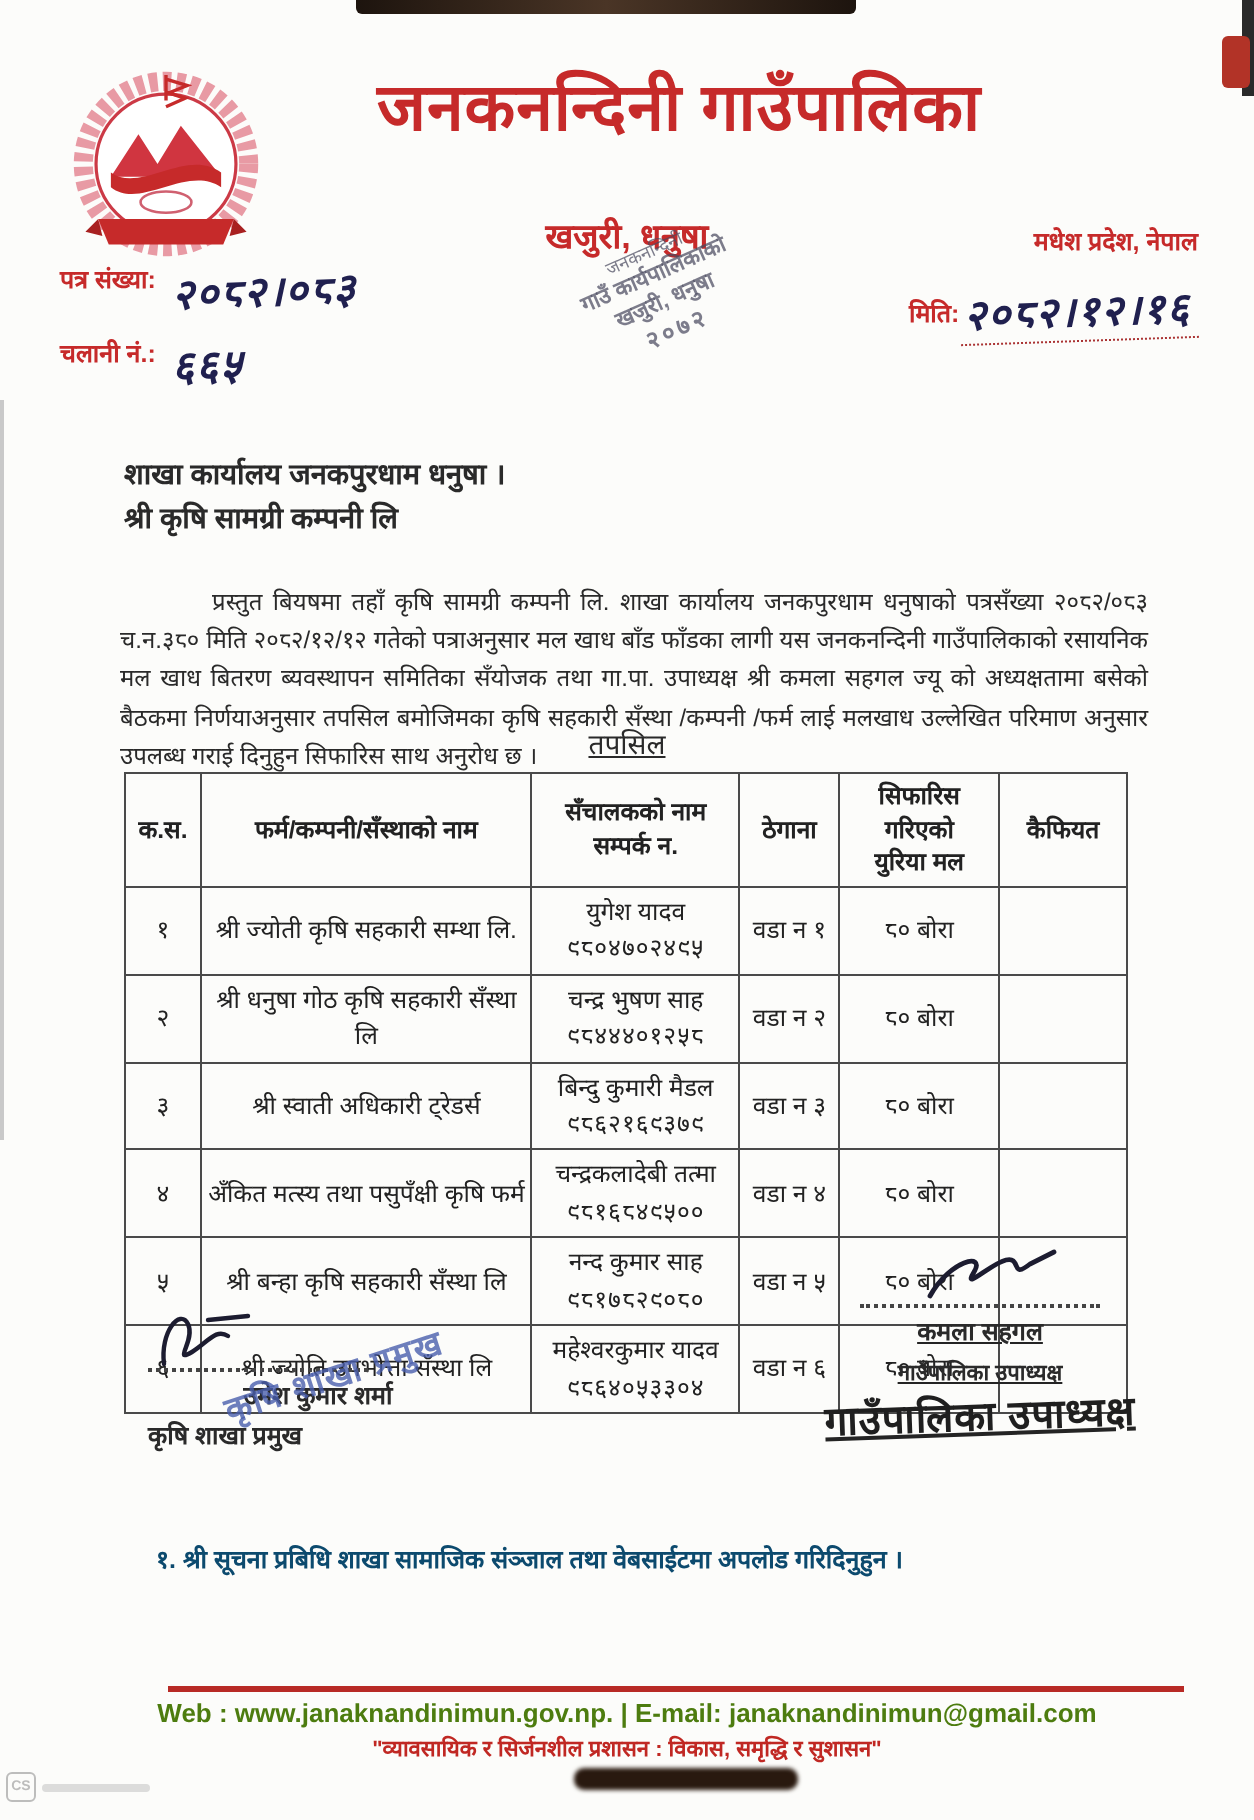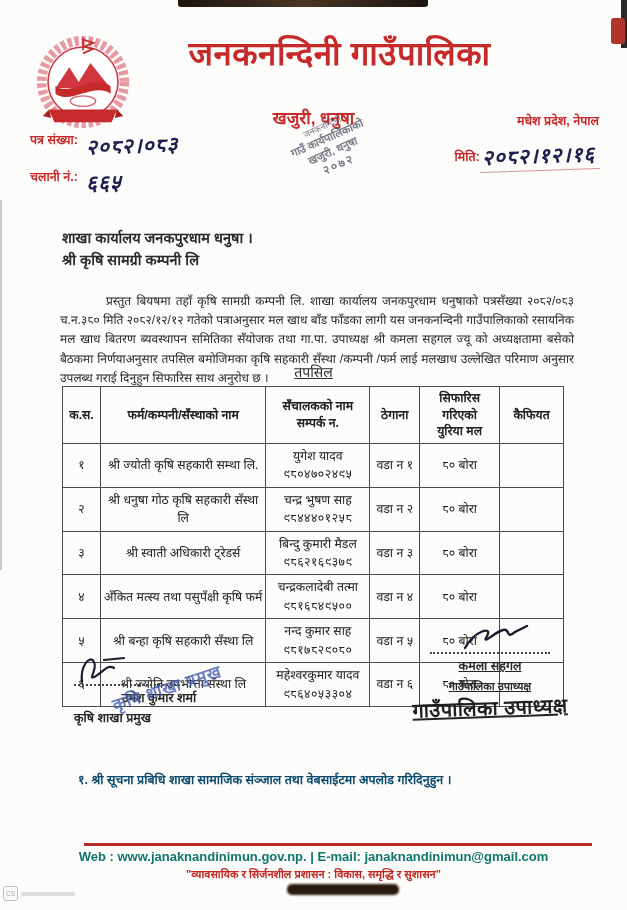--- a/index.html
+++ b/index.html
@@ -78,21 +78,21 @@
     white-space:nowrap;letter-spacing:1px;
   }
   .sig-right .dotline{margin:-6px auto 0 auto;width:120px;}
   .sig-post-small{font-size:11px;font-weight:bold;color:#2a2a2a;margin-top:4px;}
   .stamp-right{font-size:20px;font-weight:bold;color:#1f1f1f;transform:rotate(-2deg);margin-top:1px;letter-spacing:.5px;}
 
   .notes{position:absolute;left:78px;top:770px;font-size:12.5px;font-weight:bold;color:#0c4a6e;line-height:1.7;}
 
   
   .footer-line{position:absolute;left:84px;top:843px;width:508px;height:3px;background:#b82a25;}
-  .footer-web{position:absolute;left:0;top:849px;width:100%;text-align:center;font-size:13px;font-weight:bold;color:#0f766e;}
+  .footer-web{position:absolute;left:0;top:849px;width:100%;text-align:center;font-size:13px;font-weight:bold;color:#4d7c0f;}
   .footer-slogan{position:absolute;left:0;top:866px;width:100%;text-align:center;font-size:11px;font-weight:bold;color:#c02823;}
 </style>
 </head>
 <body>
 
 <div class="page">
 
   <div class="artifact-top-band"></div>
   <div class="artifact-top-right"></div>
   <div class="artifact-red-blob"></div>

